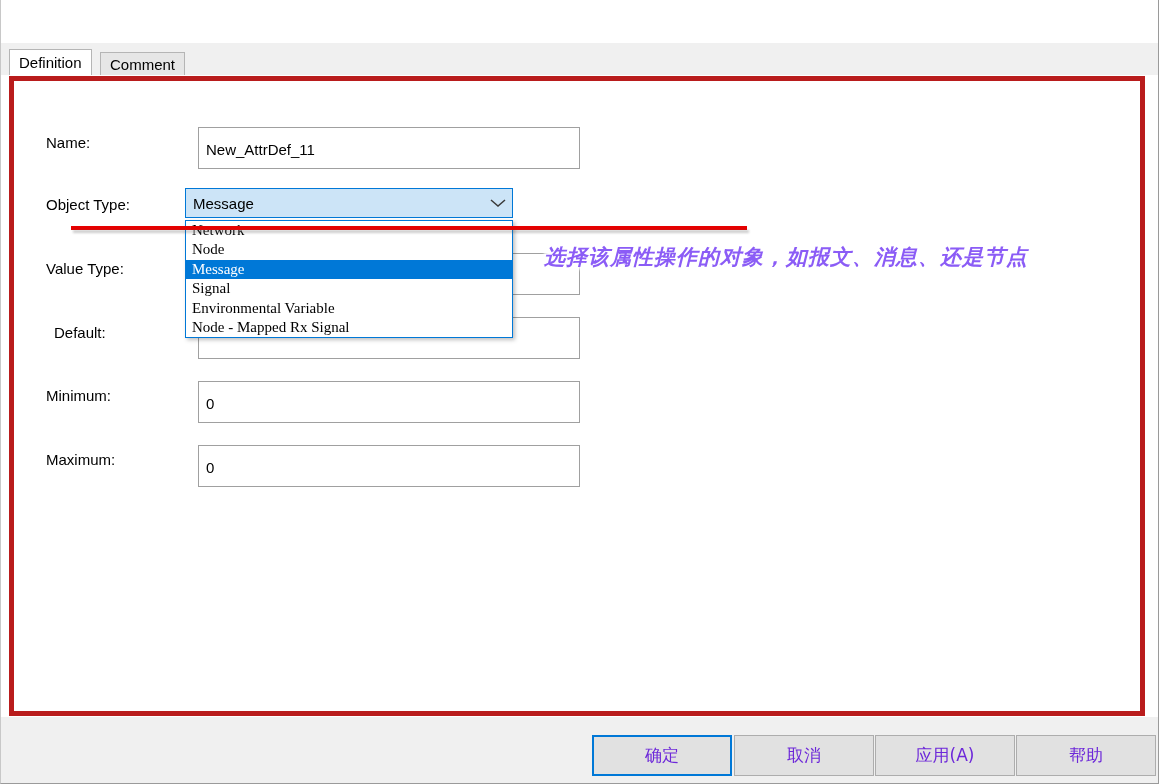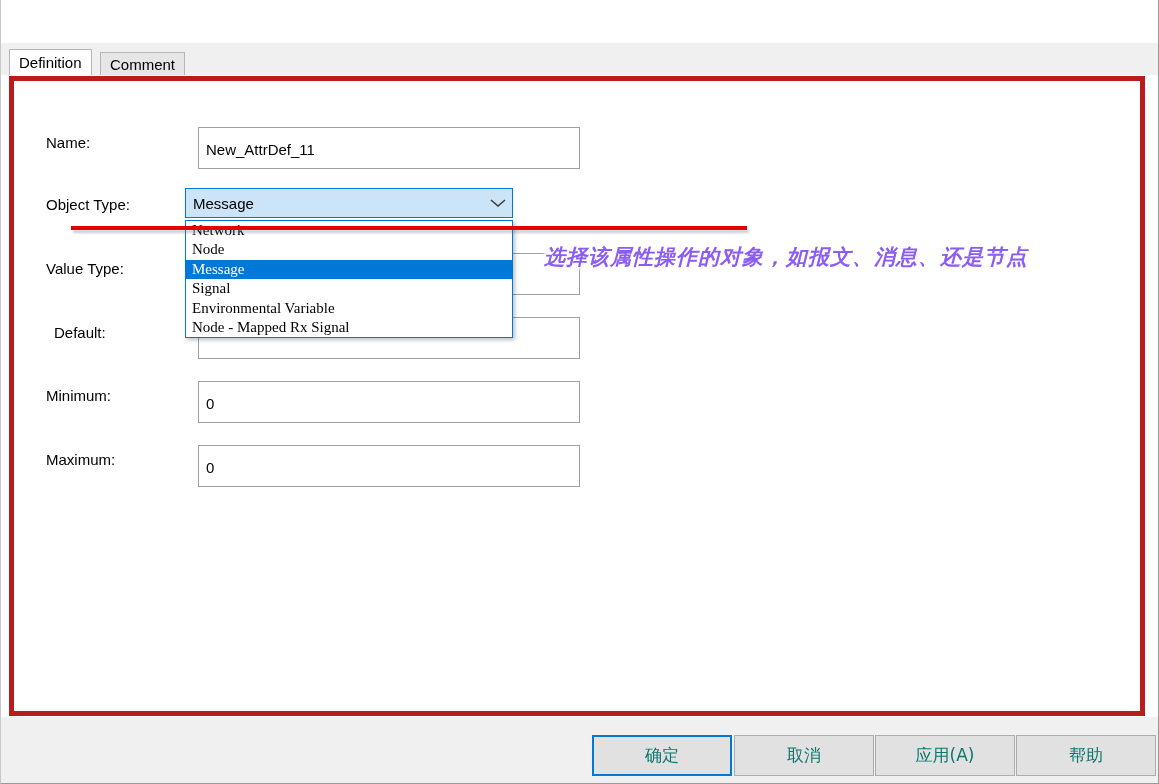--- a/index.html
+++ b/index.html
@@ -231,21 +231,21 @@
   .btn {
     position: absolute;
     top: 735px;
     width: 140px;
     height: 41px;
     box-sizing: border-box;
     background: #e1e1e1;
     border: 1px solid #adadad;
     font-family: "DejaVu Sans", "Liberation Sans", sans-serif;
     font-size: 17px;
-    color: #0f766e;
+    color: #6d28d9;
     display: flex;
     align-items: center;
     justify-content: center;
     cursor: default;
     z-index: 10;
   }
   .btn.primary {
     border: 2px solid #0078d7;
   }
   #btn-ok { left: 591px; }

